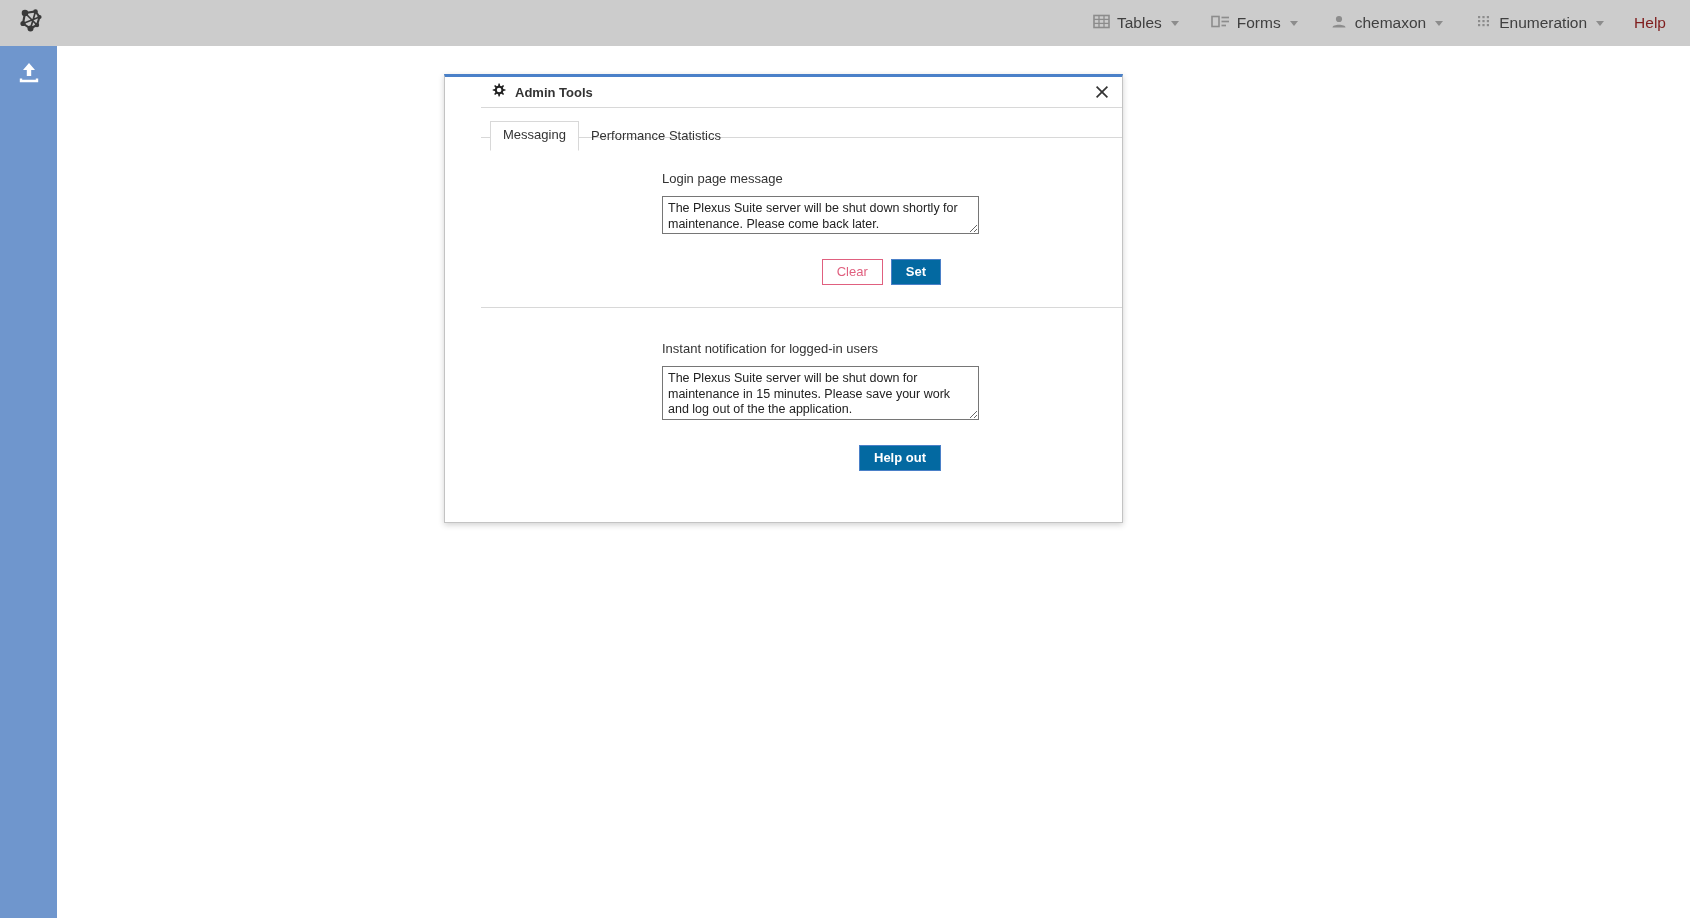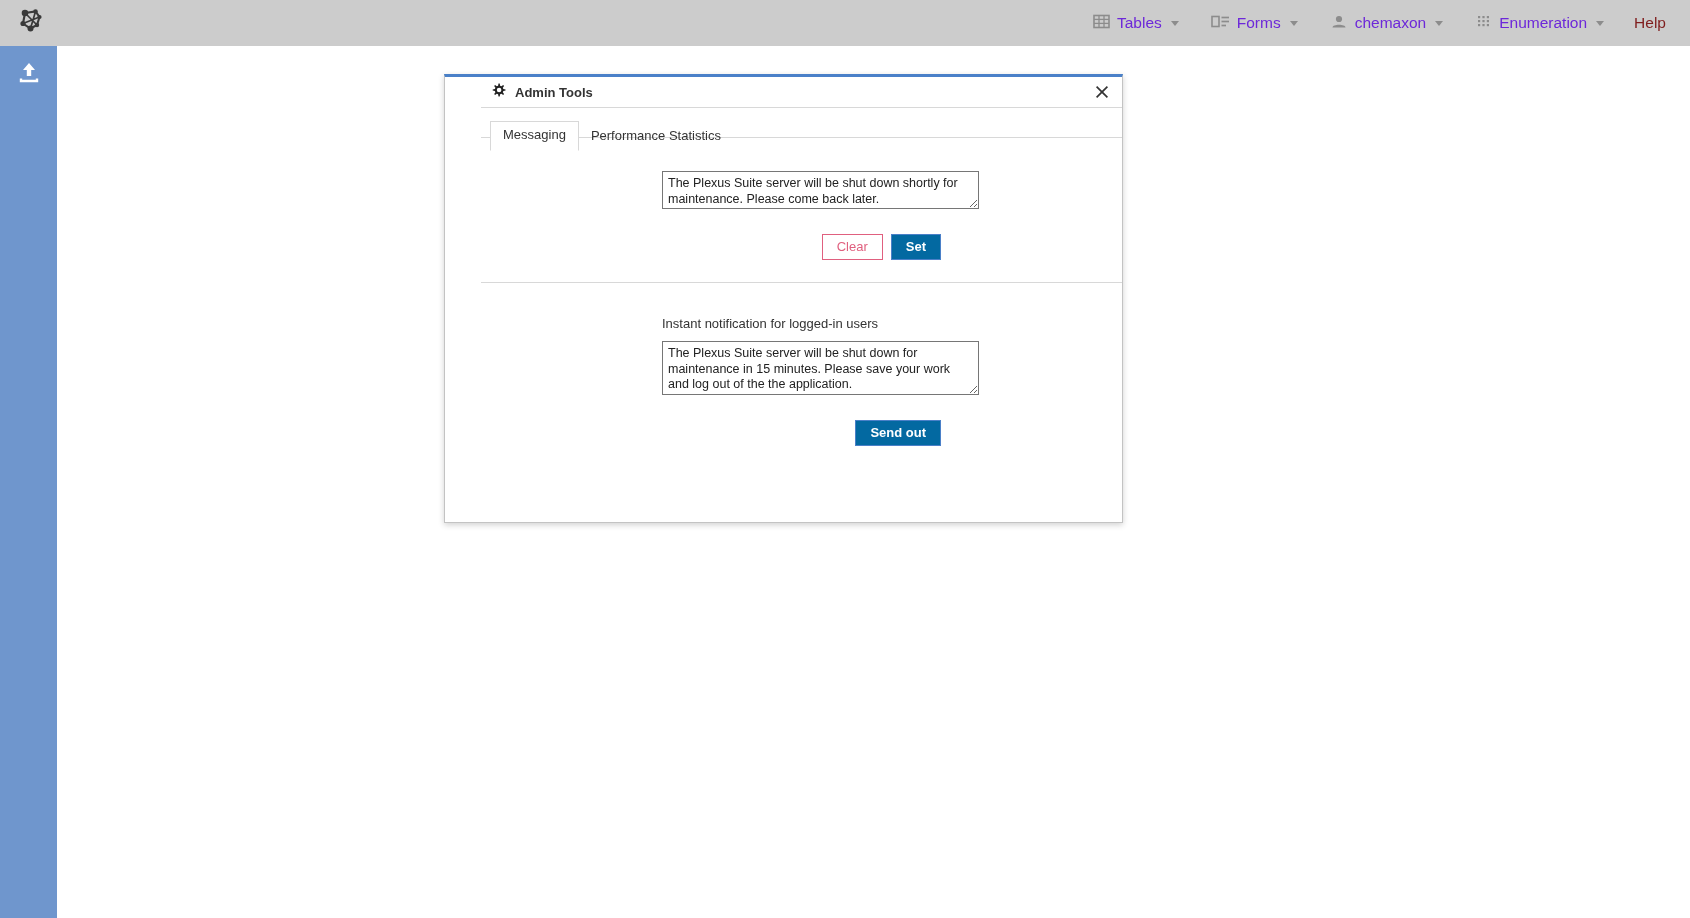--- a/index.html
+++ b/index.html
@@ -27,21 +27,21 @@
   }
   #nav {
     margin-left: auto;
     display: flex; align-items: center;
     height: 46px;
     padding-right: 14px;
   }
   .nav-item {
     display: flex; align-items: center;
     gap: 7px;
-    color: #6d28d9;
+    color: #404040;
     font-size: 15.5px;
     padding: 0 16px;
     height: 46px;
     cursor: pointer;
     white-space: nowrap;
   }
   .nav-item .caret {
     width: 0; height: 0;
     border-left: 4.5px solid transparent;
     border-right: 4.5px solid transparent;
@@ -301,28 +301,29 @@
       </svg>
     </span>
   </div>
 
   <div id="tabstrip">
     <div class="tab active">Messaging</div>
     <div class="tab">Performance Statistics</div>
   </div>
 
   <div class="section" id="section-login">
+    <div class="field-label">Login page message</div>
     <textarea class="field-textarea" id="login-textarea" style="">The Plexus Suite server will be shut down shortly for maintenance. Please come back later.</textarea>
     <div class="btn-row">
       <button class="btn btn-clear">Clear</button>
       <button class="btn btn-primary">Set</button>
     </div>
   </div>
 
   <div class="section" id="section-notify">
     <div class="field-label">Instant notification for logged-in users</div>
     <textarea class="field-textarea" id="notify-textarea" style="">The Plexus Suite server will be shut down for maintenance in 15 minutes. Please save your work and log out of the the application.</textarea>
     <div class="btn-row">
-      <button class="btn btn-primary">Send out</button>
+      <button class="btn btn-primary">Help out</button>
     </div>
   </div>
 
 </div>
 
 </body></html>

